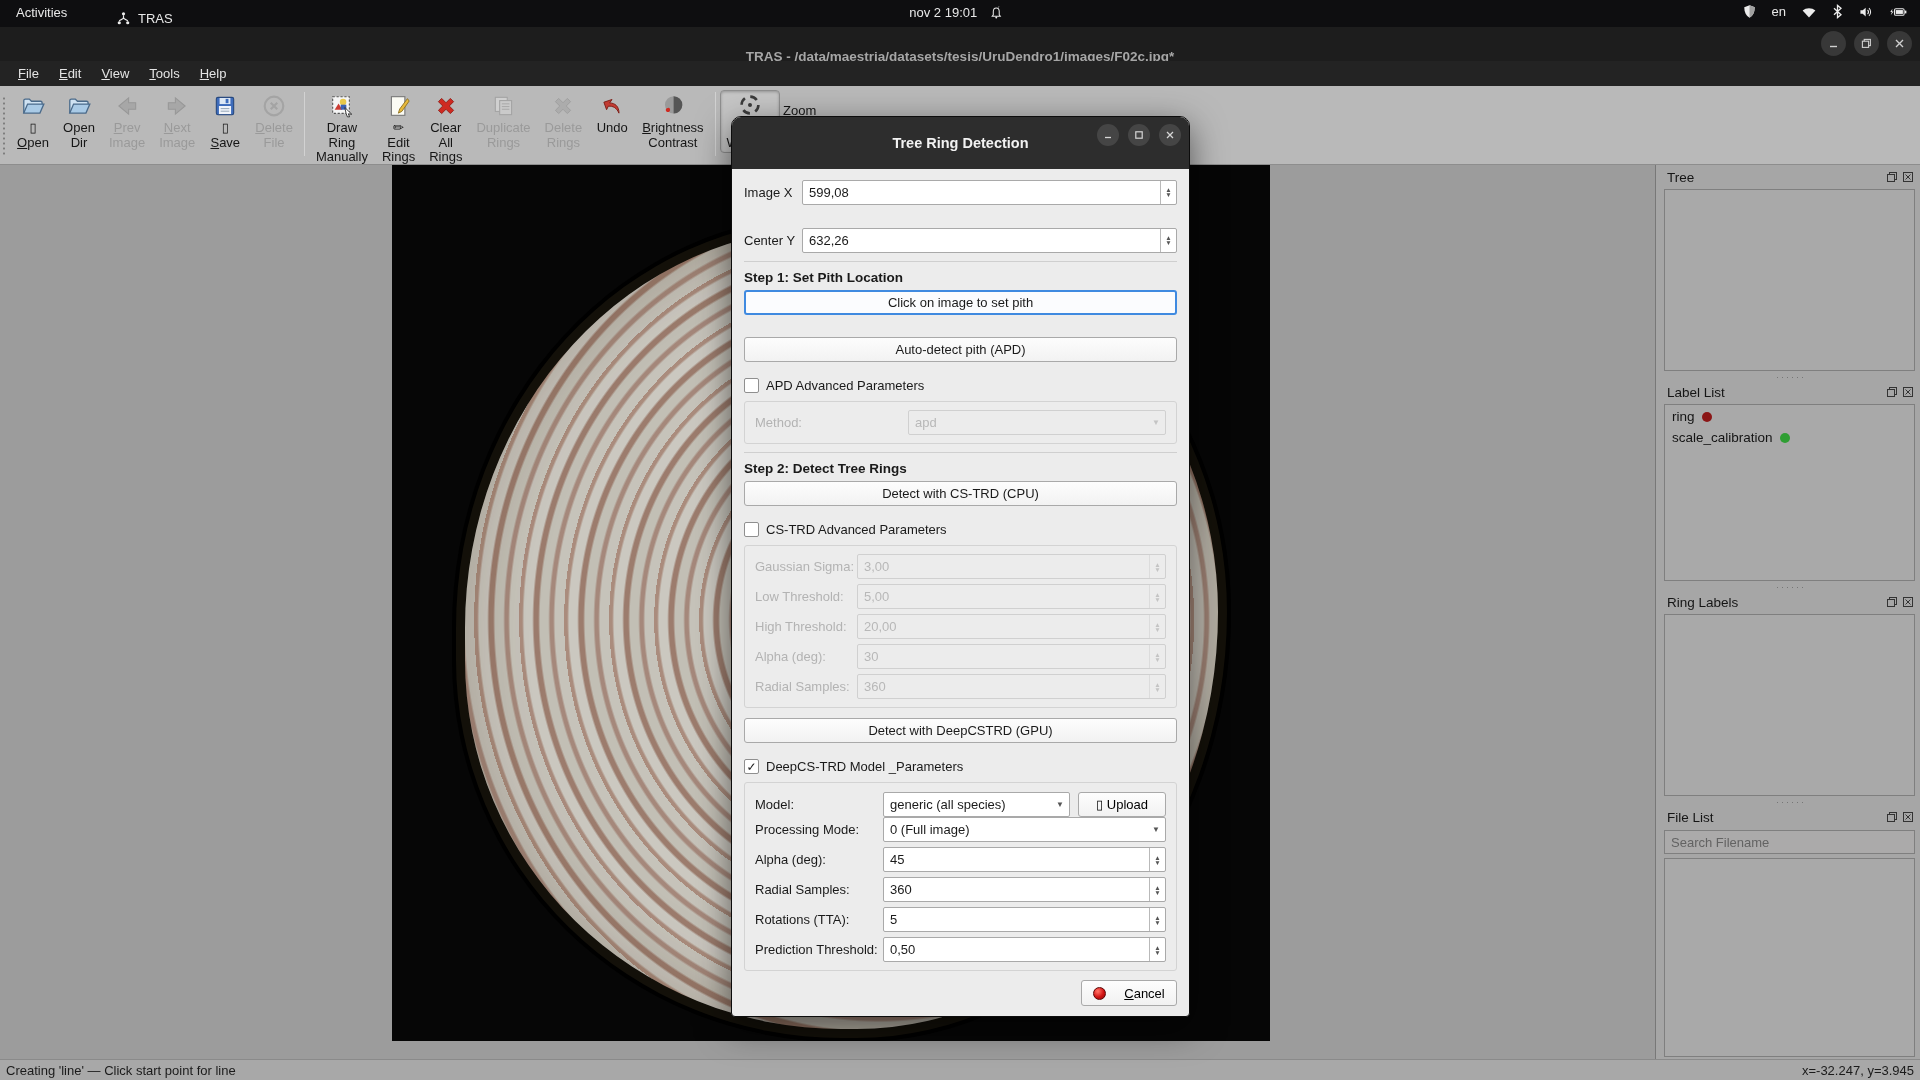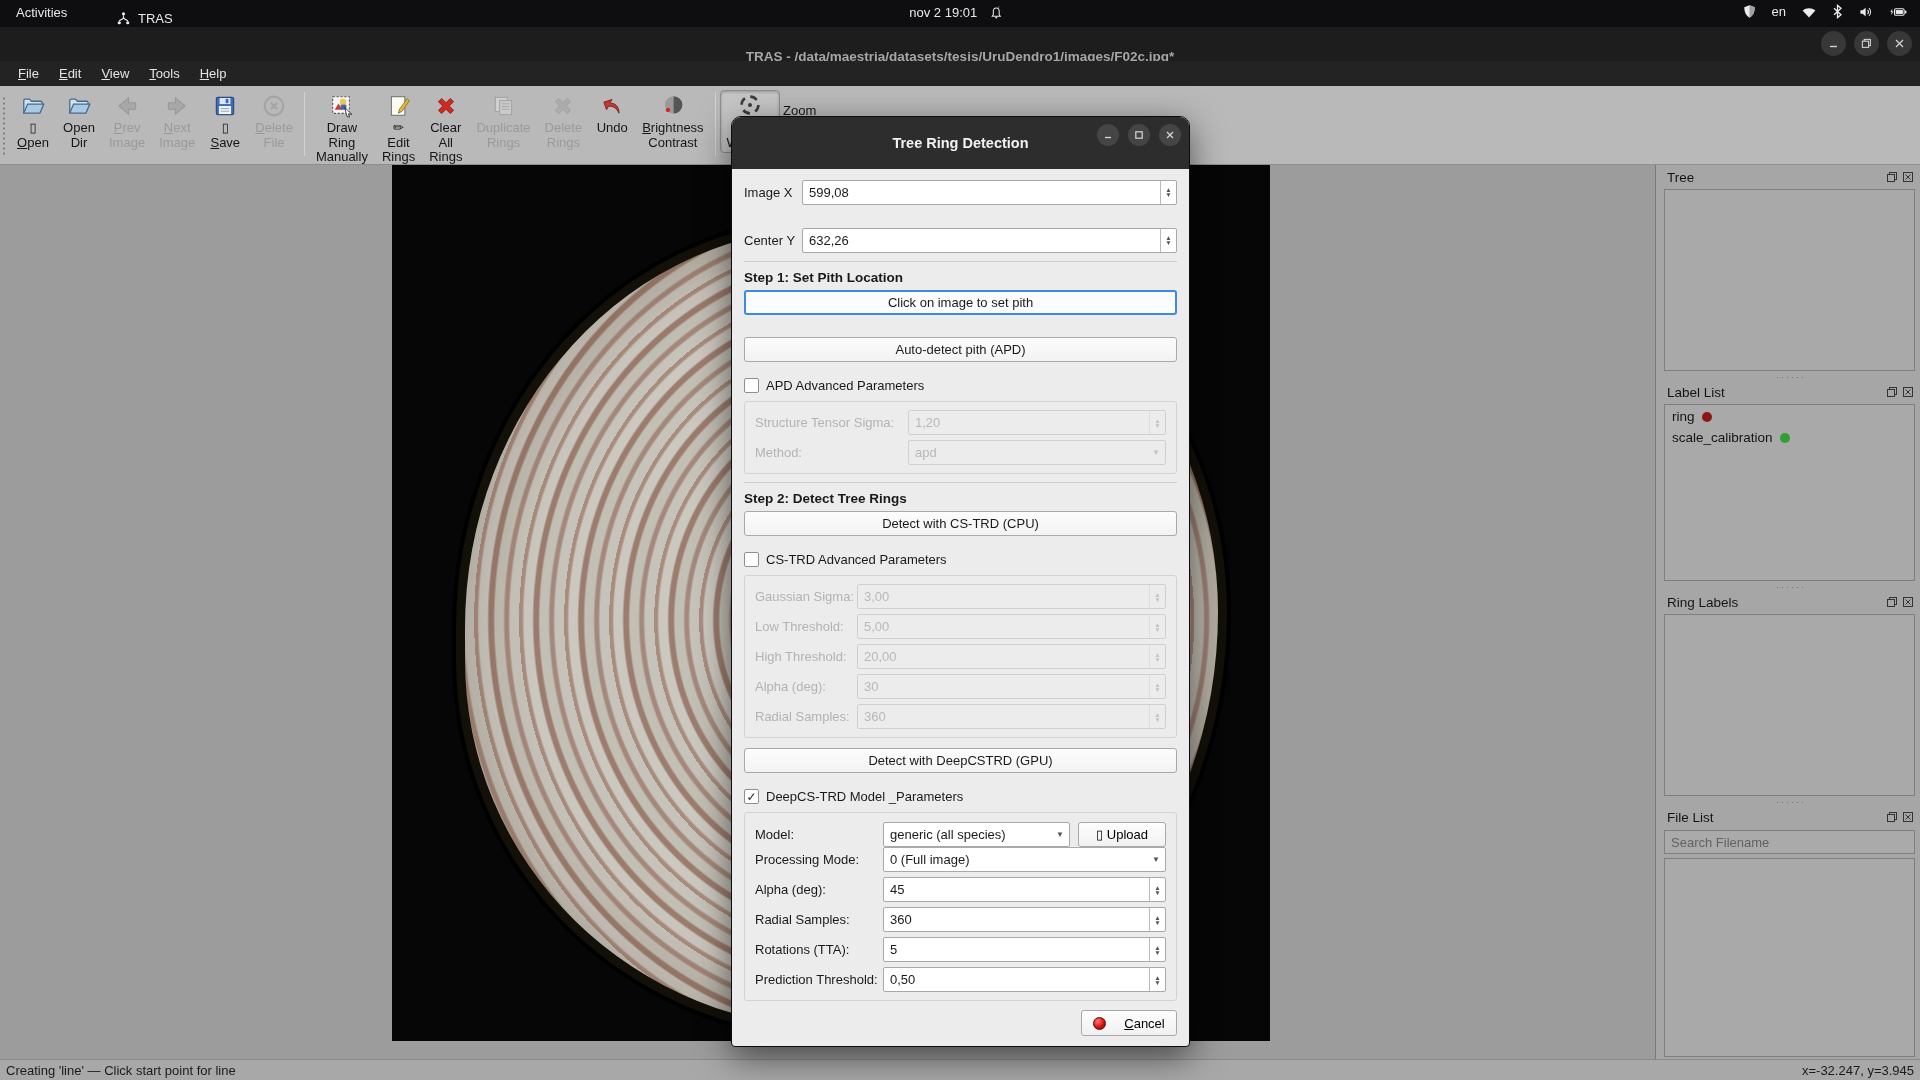--- a/index.html
+++ b/index.html
@@ -553,30 +553,20 @@
     <button class="qbtn focused mt5">Click on image to set pith</button>
     <button class="qbtn mt7">Auto-detect pith (APD)</button>
 
     <div class="chk-row">
       <span class="chk"></span>
       <span class="chk-lbl">APD Advanced Parameters</span>
     </div>
 
     <div class="grp g1 disabled">
       <div class="grp-row">
-        <span class="dlg-lbl">Structure Tensor Sigma:</span>
-        <div class="spin">
-          <span class="spin-val">1,20</span>
-          <span class="spin-btns">
-              <i>▲</i>
-              <i>▼</i>
-            </span>
-        </div>
-      </div>
-      <div class="grp-row">
         <span class="dlg-lbl">Method:</span>
         <div class="combo">
           <span class="combo-val">apd</span>
           <span class="combo-arrow">▼</span>
         </div>
       </div>
     </div>
 
     <div class="dlg-sep mt12"></div>
     <div class="dlg-heading">Step 2: Detect Tree Rings</div>

